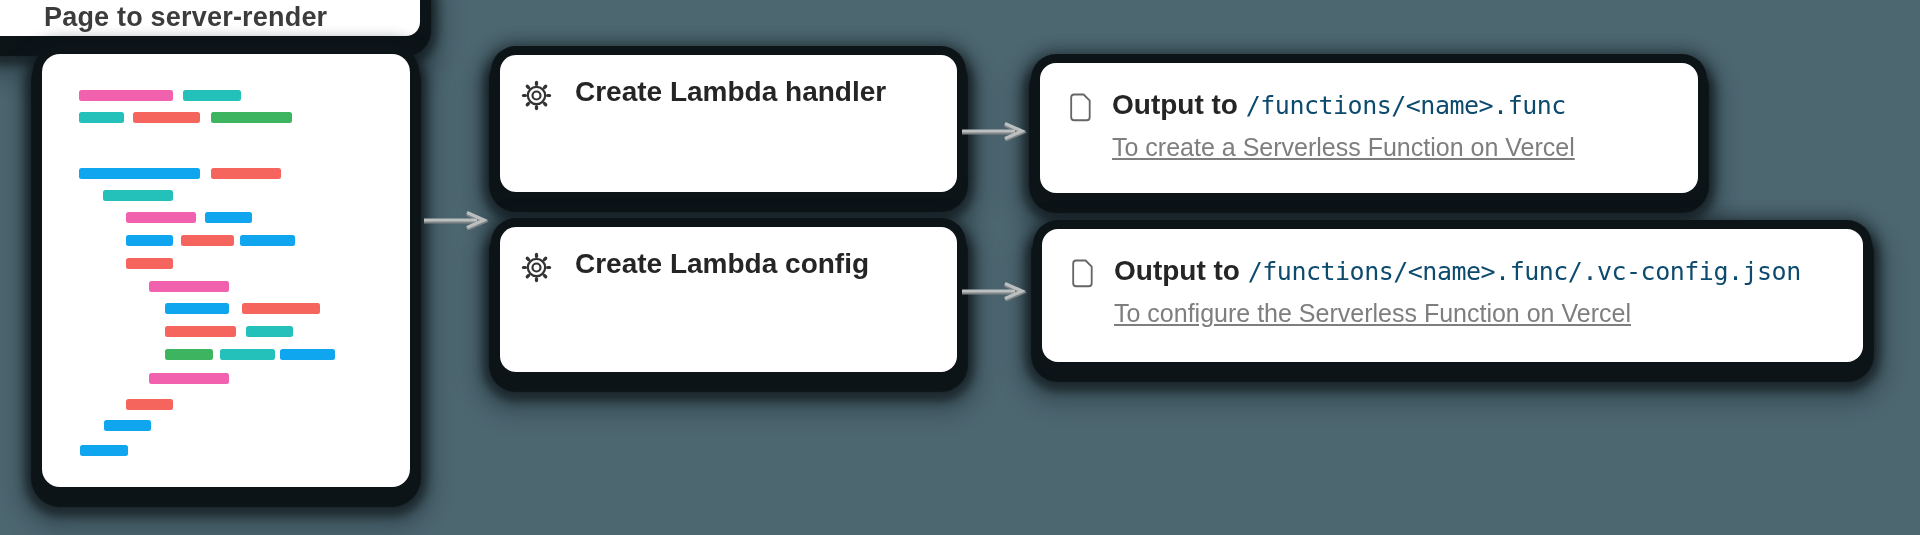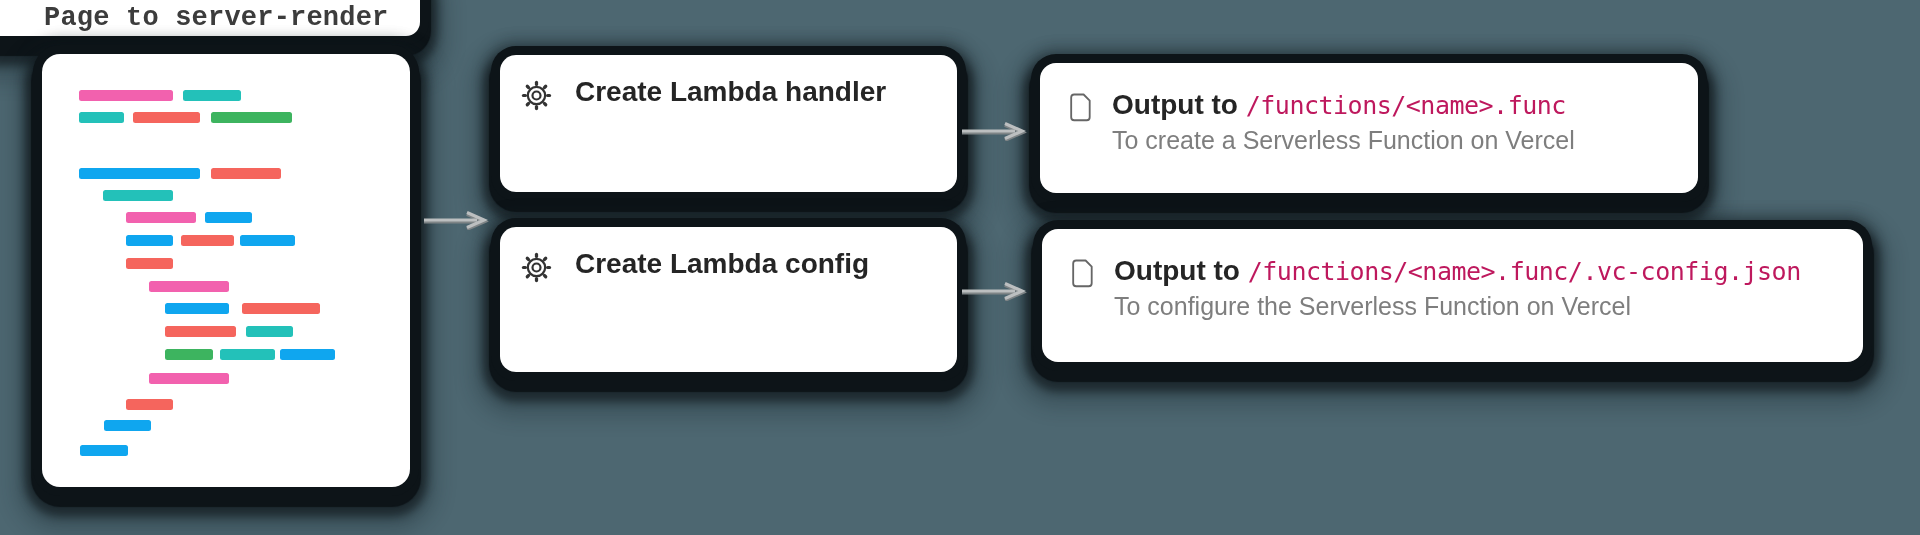--- a/index.html
+++ b/index.html
@@ -22,36 +22,35 @@
       0 18px 20px 26px rgba(24,36,42,0.30),
       0 0 14px 14px rgba(13,20,24,0.35);
   }
   .page-title-tab{
     left:-26px;top:-24px;width:446px;height:60px;border-radius:14px;
   }
   .page-title-text{
     position:absolute;left:70px;bottom:3px;
     font-size:27px;font-weight:700;color:#3c3c3c;letter-spacing:0.2px;
     white-space:nowrap;
-    font-family:Liberation Mono, monospace;
   }
   .code-card{left:42px;top:54px;width:368px;height:433px;border-radius:18px;}
   .code-bar{position:absolute;height:11px;border-radius:2.5px;}
 
   .step-card{left:500px;width:457px;padding:22px 24px 18px 75px;box-sizing:border-box;}
   .step-card .card-icon{position:absolute;left:21px;top:25px;}
   .card-title{font-size:28px;font-weight:700;color:#252525;line-height:30px;white-space:nowrap;}
   .card-sub{font-size:25px;font-weight:400;color:#7e7e7e;line-height:31px;margin-top:11px;max-width:330px;}
 
   .out-card{box-sizing:border-box;padding:27px 24px 18px 72px;}
   .out-card .card-icon{position:absolute;left:29px;top:30px;}
-  .out-card .card-sub{max-width:none;margin-top:4px;white-space:nowrap;}
+  .out-card .card-sub{max-width:none;margin-top:11px;white-space:nowrap;text-decoration:underline;}
   .mono{
     font-family:"DejaVu Sans Mono", monospace;
-    font-size:25px;font-weight:500;color:#be185d;letter-spacing:-0.5px;
+    font-size:25px;font-weight:500;color:#0c4a6e;letter-spacing:-0.5px;
   }
   .arrow{position:absolute;width:68px;height:20px;}
 </style>
 </head>
 <body>
 
 <div id="canvas">
 
   <div class="panel page-title-tab">
     <div class="page-title-text">Page to server-render</div>

